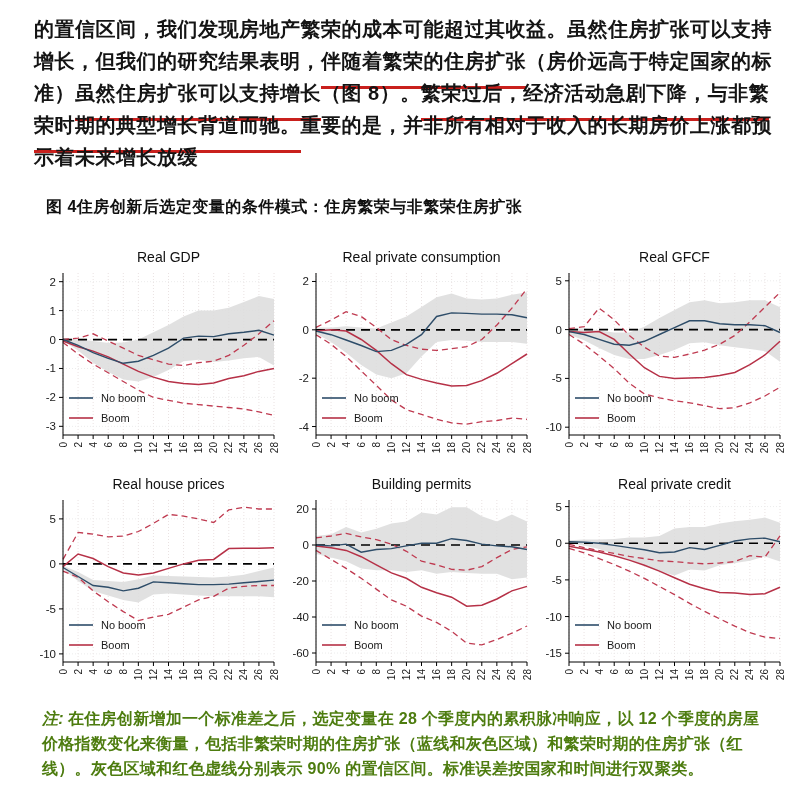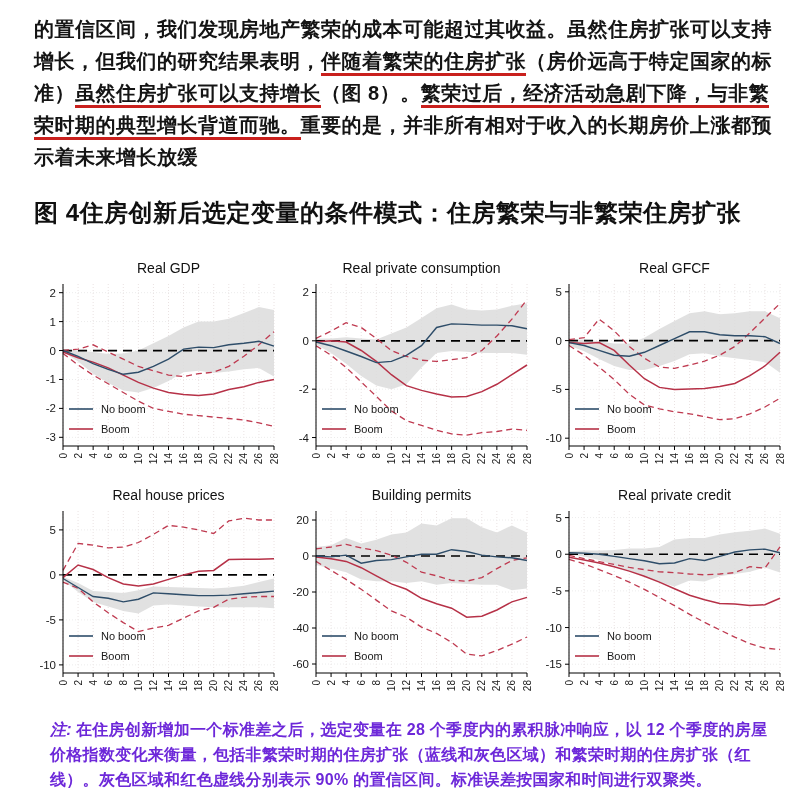--- a/index.html
+++ b/index.html
@@ -1,27 +1,27 @@
 <!DOCTYPE html>
 <html><head>
 <meta charset="utf-8">
 <style>
   html,body{margin:0;padding:0;background:#ffffff;}
   body{font-family:"Liberation Sans","DejaVu Sans",sans-serif;}
   .page{width:800px;height:791px;box-sizing:border-box;background:#fff;
         padding:13px 28px 0 34px;overflow:hidden;position:relative;}
   .intro{font-size:20px;font-weight:600;line-height:32px;color:#141414;
          margin:0 0 24px 0;letter-spacing:0.5px;}
-  .intro .ul{border-bottom:3px solid #c9201d;padding-bottom:1px;}
-  .caption{font-size:24px;font-weight:700;color:#101010;margin:0 0 30px 0;letter-spacing:0.5px;}
+  .intro .ul{border-bottom:3px solid #c9201d;padding-bottom:14px;}
+  .caption{font-size:16px;font-weight:700;color:#101010;margin:0 0 30px 12px;letter-spacing:0.5px;}
   .caption .fig-label{font-weight:800;}
   .charts{display:grid;grid-template-columns:repeat(3,253px);row-gap:4px;margin-left:-6px;}
   .chart-cell{width:253px;height:223px;}
-  .note{font-size:16px;font-weight:700;color:#6d28d9;line-height:25px;
-        margin:8px 0 0 16px;letter-spacing:0.3px;}
+  .note{font-size:16px;font-weight:700;color:#4d7c0f;line-height:25px;
+        margin:8px 0 0 8px;letter-spacing:0.3px;}
   .note .note-prefix{font-style:italic;margin-right:4px;}
   svg text{font-family:"Liberation Sans","DejaVu Sans",sans-serif;}
 </style>
 </head>
 <body>
 
 <div class="page">
 
   <p class="intro" id="intro"><span>的置信区间，我们发现房地产繁荣的成本可能超过其收益。虽然住房扩张可以支持增长，但我们的研究结果表明，</span><span class="ul">伴随着繁荣的住房扩张</span><span>（房价远高于特定国家的标准）</span><span class="ul">虽然住房扩张可以支持增长</span><span>（图 8）。</span><span class="ul">繁荣过后，经济活动急剧下降，与非繁荣时期的典型增长背道而驰。</span><span>重要的是，并非所有相对于收入的长期房价上涨都预示着未来增长放缓</span></p>
 

